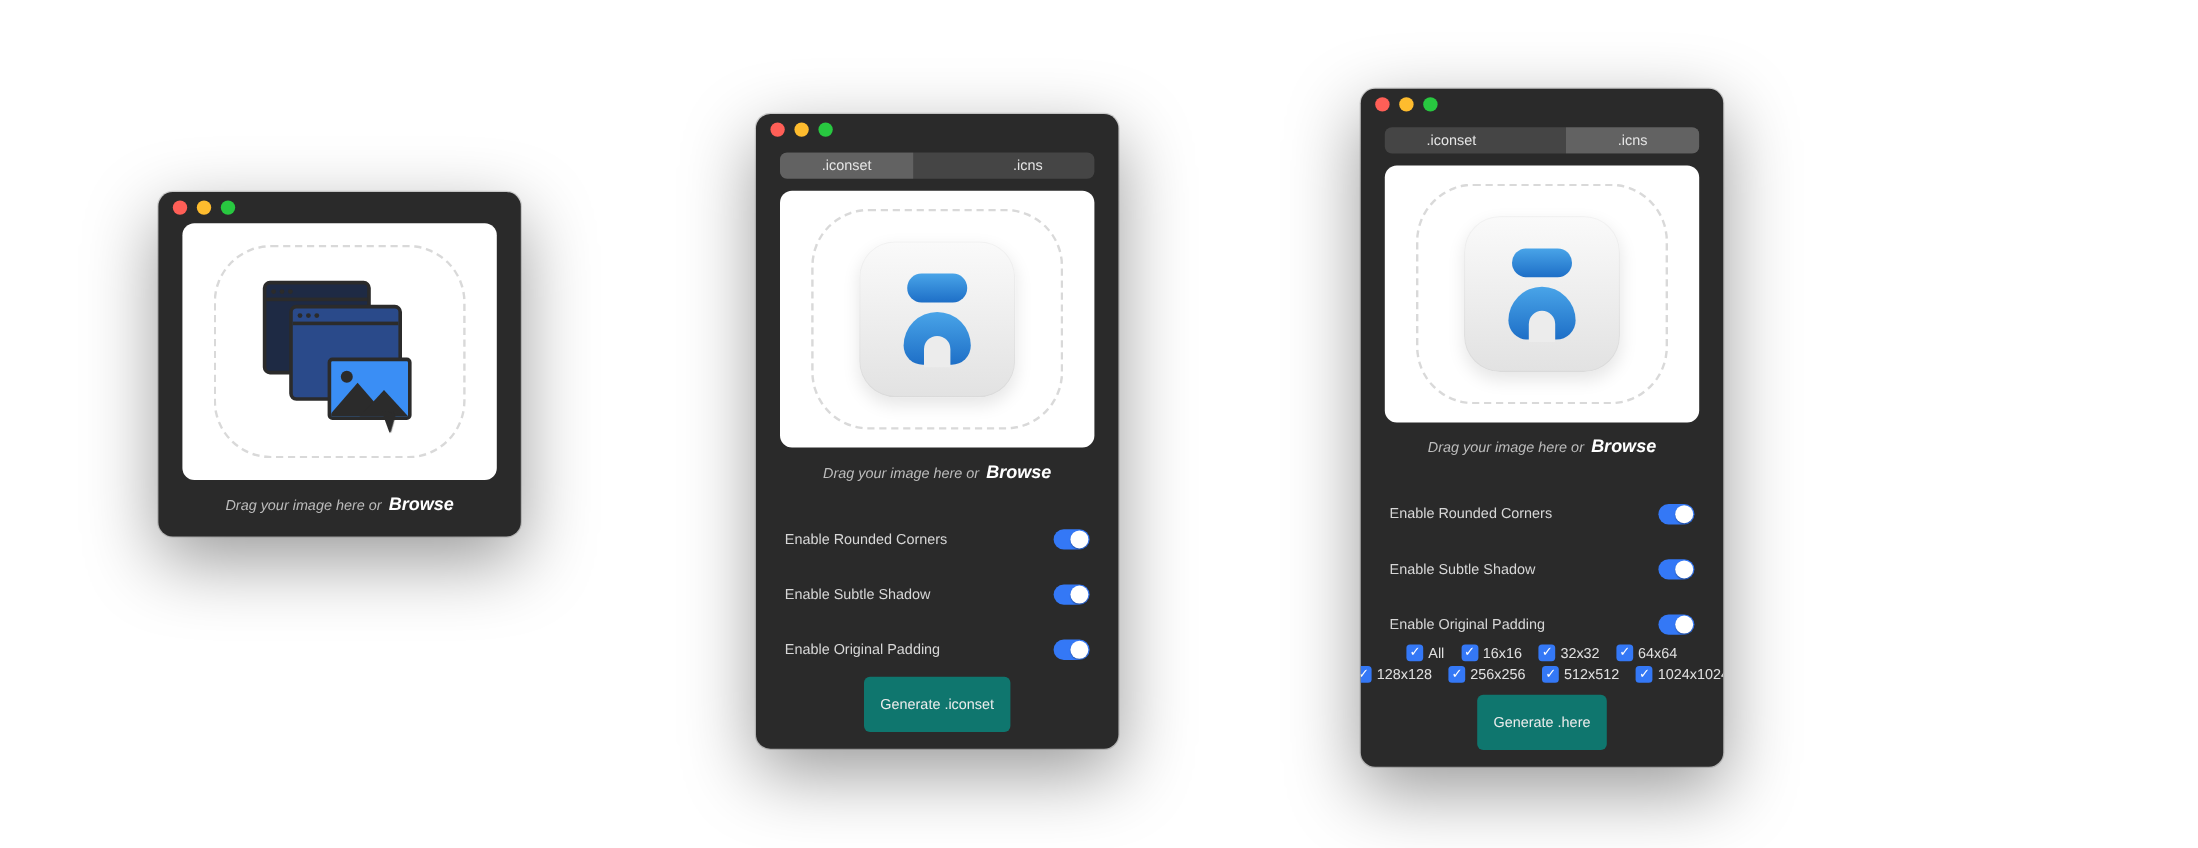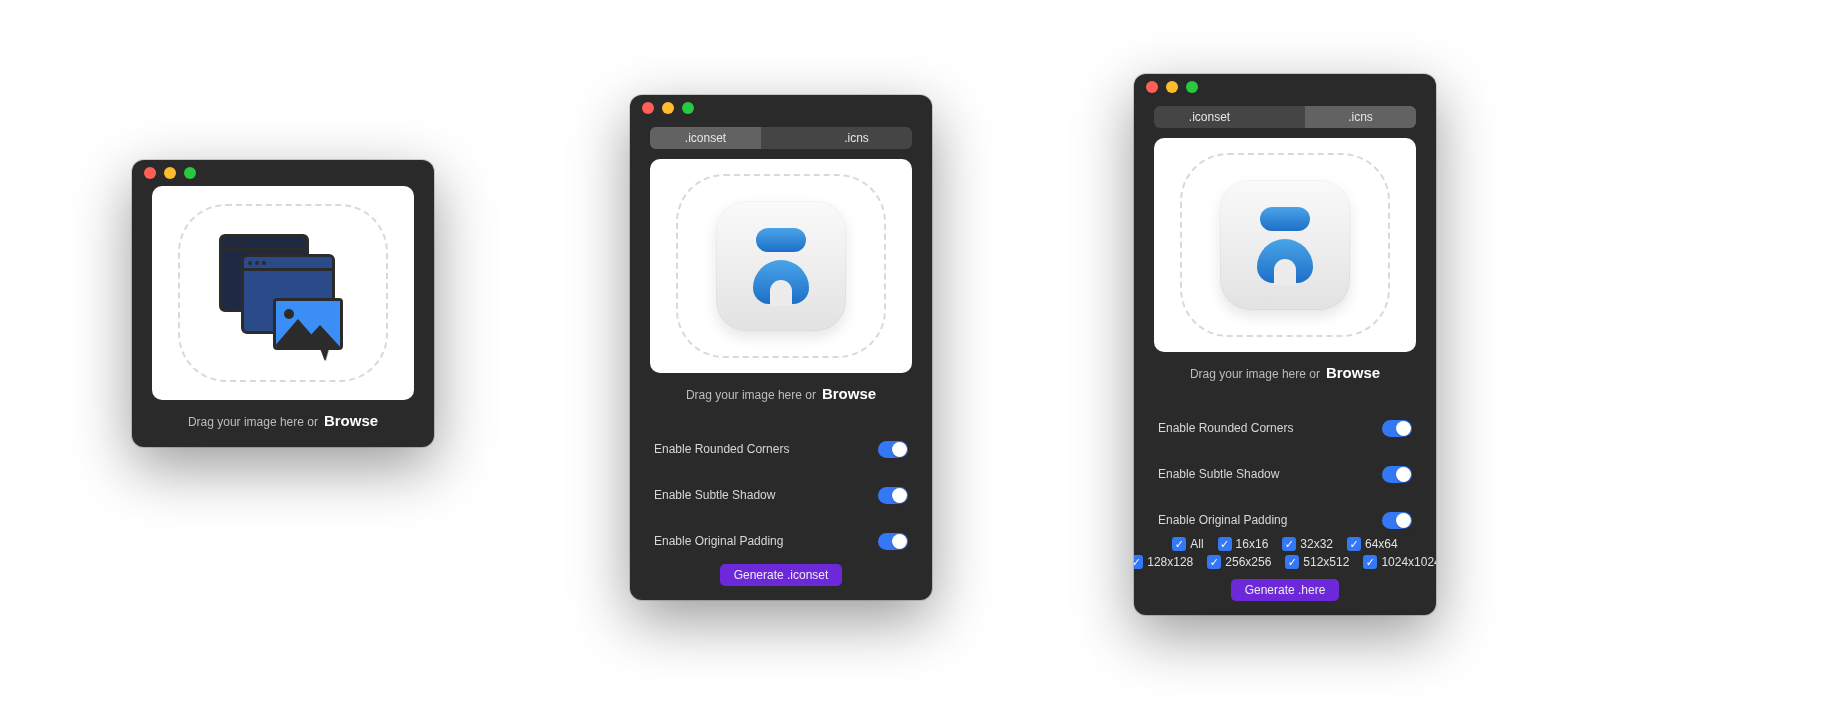--- a/index.html
+++ b/index.html
@@ -74,20 +74,21 @@
   }
 
   .drag-row {
     display: flex;
     align-items: baseline;
     justify-content: center;
     gap: 6px;
     margin: 12px 0 8px 0;
     color: #bcbcbc;
     font-size: 12px;
+    font-style: italic;
   }
   .browse-link {
     color: #ffffff;
     font-weight: 700;
     font-size: 15px;
     cursor: pointer;
   }
 
   .opts {
     padding: 4px 24px 2px 24px;
@@ -152,26 +153,26 @@
     justify-content: center;
     color: #fff;
     font-size: 11px;
     line-height: 1;
     cursor: pointer;
   }
 
   .gen-btn {
     display: block;
     margin: 10px auto 14px auto;
-    background: #6d28d9;
+    background: #0f766e;
     color: #ececec;
     font-size: 12px;
     border: none;
     border-radius: 5px;
-    padding: 4px 14px;
+    padding: 16px 14px;
     cursor: pointer;
   }
 
   
   .squircle {
     width: 130px;
     height: 130px;
     border-radius: 30px;
     background: linear-gradient(180deg, #fafafa, #e2e2e2);
     box-shadow: 0 6px 14px rgba(0,0,0,0.10), inset 0 0 0 1px rgba(0,0,0,0.03);

